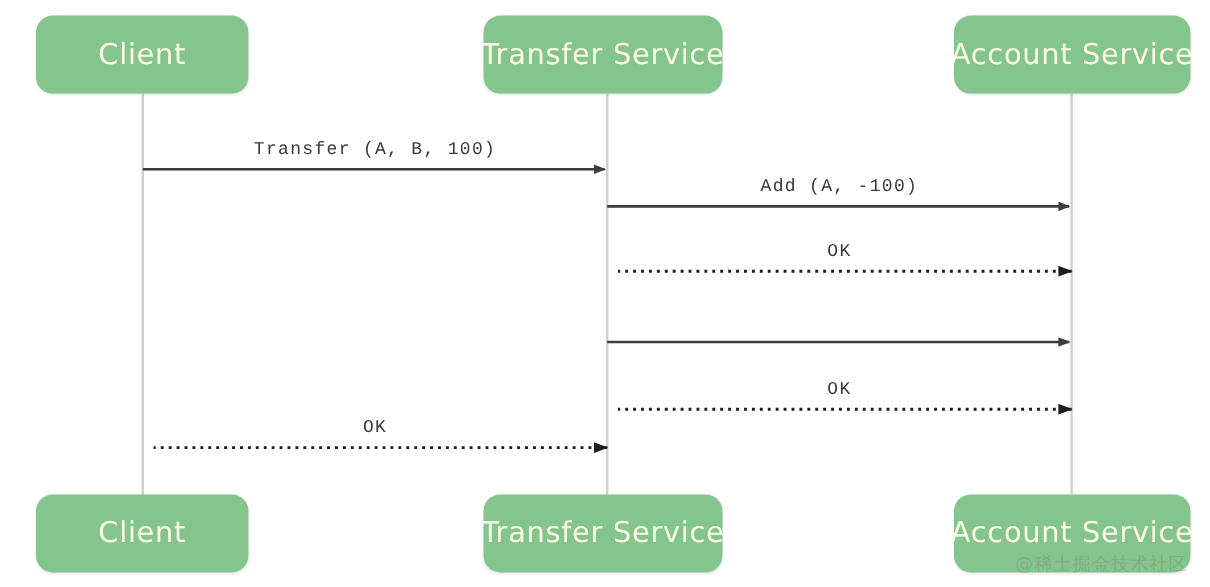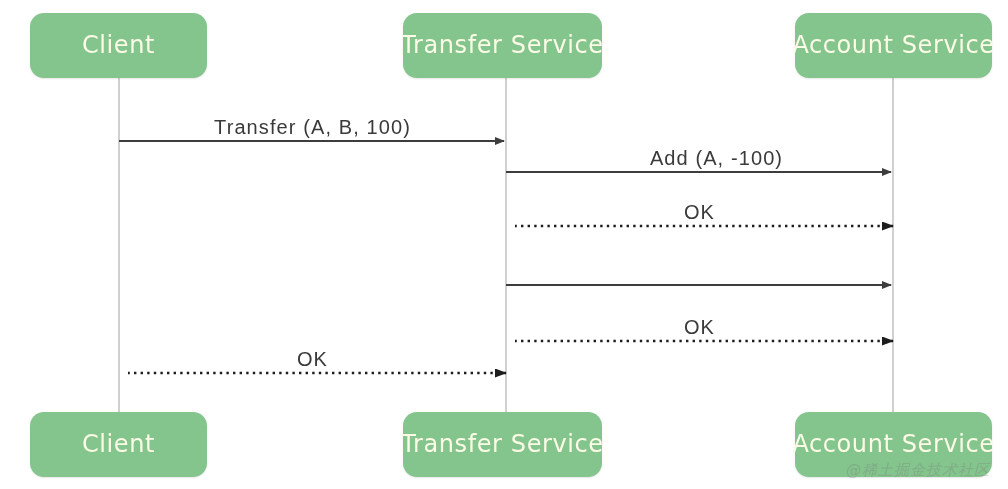--- a/index.html
+++ b/index.html
@@ -44,35 +44,34 @@
   .actor-label {
     display: block;
     line-height: 1;
     padding-bottom: 2px;
   }
   
   .msg-label {
     position: absolute;
     transform: translate(-50%, 0);
     color: #3a3a3a;
-    font-family: Liberation Sans, sans-serif;
-    font-size: 20px;
+    font-family: Liberation Mono, monospace;
+    font-size: 15px;
     letter-spacing: 1.1px;
     white-space: nowrap;
     line-height: 1;
   }
   
   .watermark {
     position: absolute;
     color: rgba(120,120,120,0.30);
     font-family: "DejaVu Sans", sans-serif;
     font-size: 15px;
     letter-spacing: 1px;
     white-space: nowrap;
-    font-style: italic;
   }
 </style>
 </head>
 <body>
 
 <div id="diagram">
 
   <svg class="layer" id="svg-layer" width="1008" height="489" viewBox="0 0 1008 489" xmlns="http://www.w3.org/2000/svg">
     <defs>
       <marker id="arrow-solid-right" markerWidth="10" markerHeight="8" refX="9" refY="4" orient="auto" markerUnits="userSpaceOnUse">
@@ -111,20 +110,20 @@
     <span class="actor-label">Client</span>
   </div>
   <div class="actor-box" id="bot-box-1" style="left: 403px; top: 412px; width: 199px; height: 65px; background: rgb(132, 196, 141); color: rgb(251, 251, 230);">
     <span class="actor-label">Transfer Service</span>
   </div>
   <div class="actor-box" id="bot-box-2" style="left: 795px; top: 412px; width: 197px; height: 65px; background: rgb(132, 196, 141); color: rgb(251, 251, 230);">
     <span class="actor-label">Account Service</span>
   </div>
 
   <div class="msg-label" id="msg-label-0" style="left: 312.5px; top: 117px; color: rgb(58, 58, 58);">Transfer (A, B, 100)</div>
-  <div class="msg-label" id="msg-label-1" style="left: 699.5px; top: 148px; color: rgb(58, 58, 58); margin-left: 17px;">Add (A, -100)</div>
+  <div class="msg-label" id="msg-label-1" style="left: 699.5px; top: 148px; color: rgb(58, 58, 58);">Add (A, -100)</div>
   <div class="msg-label" id="msg-label-2" style="left: 699.5px; top: 202px; color: rgb(58, 58, 58);">OK</div>
   <div class="msg-label" id="msg-label-4" style="left: 699.5px; top: 317px; color: rgb(58, 58, 58);">OK</div>
   <div class="msg-label" id="msg-label-5" style="left: 312.5px; top: 349px; color: rgb(58, 58, 58);">OK</div>
 
   <div class="watermark" id="watermark" style="left: 846px; top: 461px;">@稀土掘金技术社区</div>
 
 </div>
 
 </body></html>

